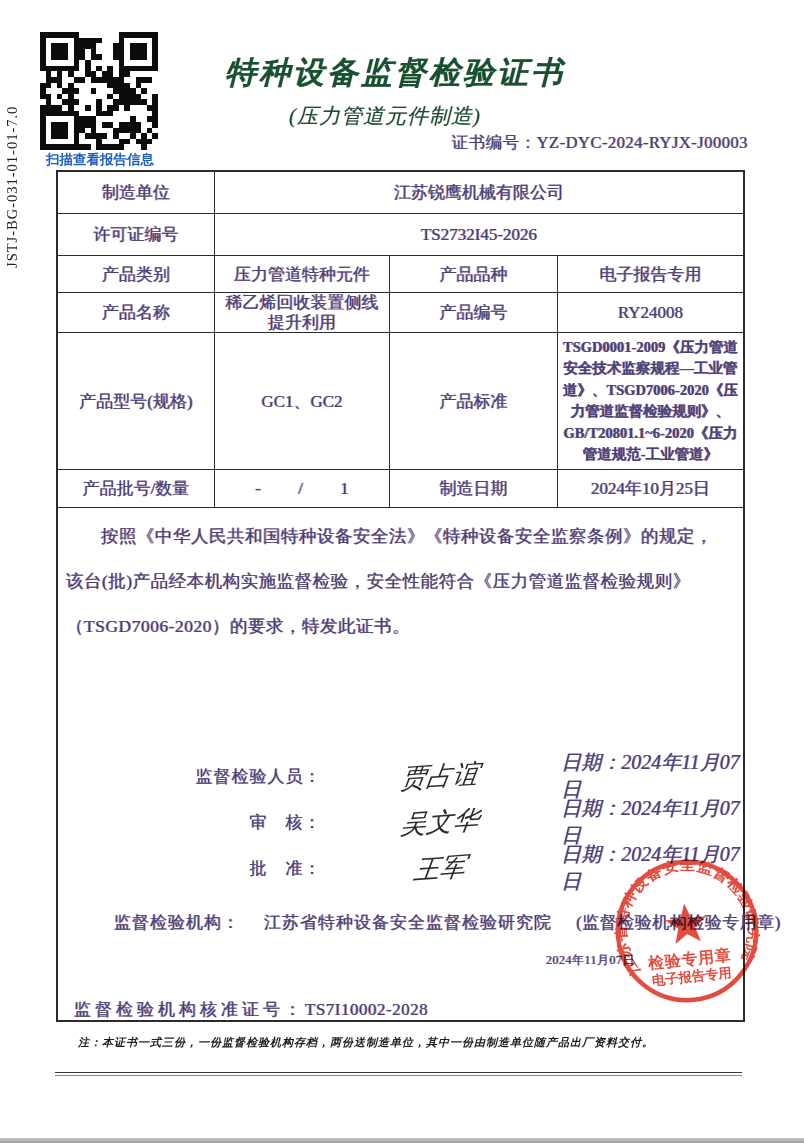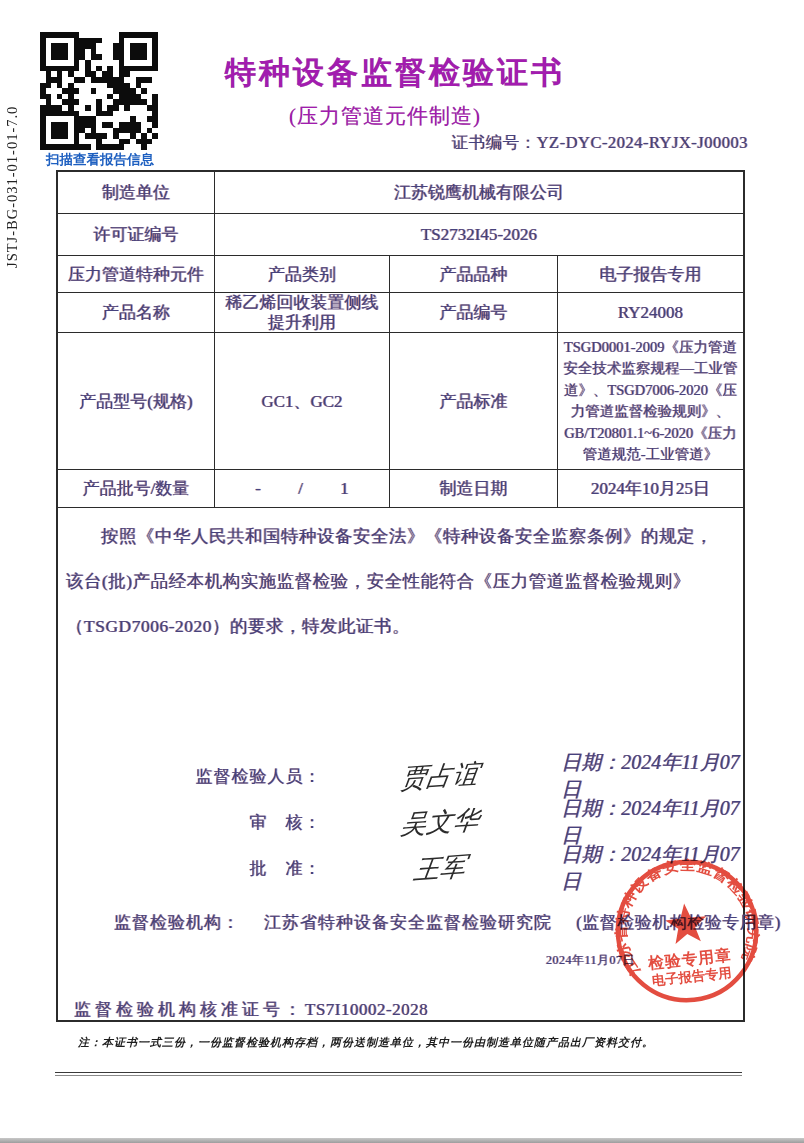--- a/index.html
+++ b/index.html
@@ -6,22 +6,23 @@
   body{
     width:804px;height:1143px;position:relative;background:#ffffff;
     font-family:"Liberation Serif","DejaVu Serif",serif;
     overflow:hidden;
   }
   .ink{
     color:#46427e;
     text-shadow:-0.7px 0 0 rgba(196,72,30,.55), 0.7px 0 0 rgba(52,92,205,.55);
   }
   .black-ink{
-    color:#a21caf;
+    color:#14532d;
     text-shadow:-0.5px 0 0 rgba(190,60,30,.35), 0.5px 0 0 rgba(40,80,200,.35);
+    font-style:italic;
   }
   
   .vcode{
     position:absolute;left:4px;top:88px;height:180px;
     writing-mode:vertical-rl;transform:rotate(180deg);
     font-size:14.5px;letter-spacing:1px;color:#222;
     font-family:"Liberation Serif",serif;
   }
   .qr{
     position:absolute;left:40px;top:32px;width:118px;height:118px;
@@ -53,21 +54,21 @@
     display:grid;grid-template-columns:157px 175px 168px 185px;
     grid-template-rows:42px 42px 37px 40px 137px 38px;
   }
   .cell{
     border-right:1.5px solid #2b2b2b;border-bottom:1.5px solid #2b2b2b;
     display:flex;align-items:center;justify-content:center;text-align:center;
     font-size:17px;box-sizing:border-box;padding:1px 3px;
   }
   .cell.last{border-right:none;}
   .cell.span3{grid-column:2/5;}
-  .cell.std{font-size:14.5px;line-height:21.5px;padding:2px 5px;}
+  .cell.std{font-size:14.5px;line-height:21.5px;padding:2px 5px;font-weight:bold;}
   .cell.batch{justify-content:space-evenly;}
   .statement{
     position:absolute;left:0;top:342px;width:100%;box-sizing:border-box;
     padding:0 16px 0 8px;font-size:17.5px;line-height:45px;
     text-indent:2em;letter-spacing:.5px;
   }
   
   .sig-row{
     position:absolute;left:0;width:100%;height:44px;
     display:flex;align-items:center;gap:41px;
@@ -573,22 +574,22 @@
 
 <div class="main-box">
 
   <div class="grid">
     <div class="cell ink">制造单位</div>
     <div class="cell span3 last ink">江苏锐鹰机械有限公司</div>
 
     <div class="cell ink">许可证编号</div>
     <div class="cell span3 last ink">TS2732I45-2026</div>
 
+    <div class="cell ink">产品类别</div>
     <div class="cell ink">压力管道特种元件</div>
-    <div class="cell ink">产品类别</div>
     <div class="cell ink">产品品种</div>
     <div class="cell last ink">电子报告专用</div>
 
     <div class="cell ink">产品名称</div>
     <div class="cell ink" style="line-height:20px;">稀乙烯回收装置侧线提升利用</div>
     <div class="cell ink">产品编号</div>
     <div class="cell last ink">RY24008</div>
 
     <div class="cell ink">产品型号(规格)</div>
     <div class="cell ink">GC1、GC2</div>

